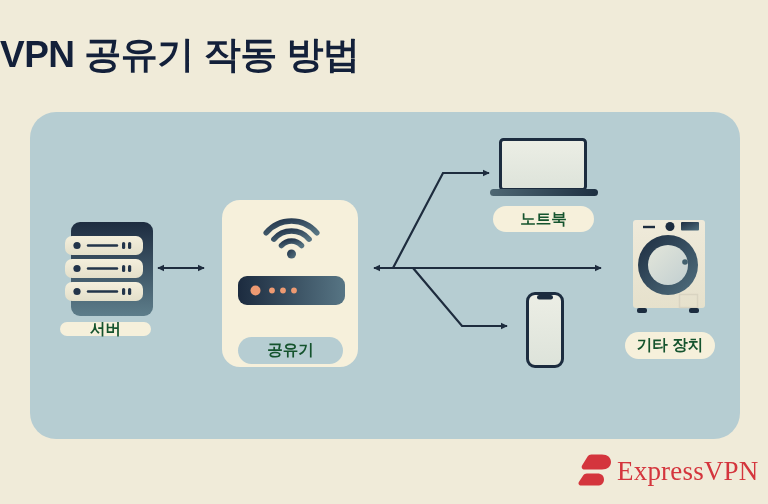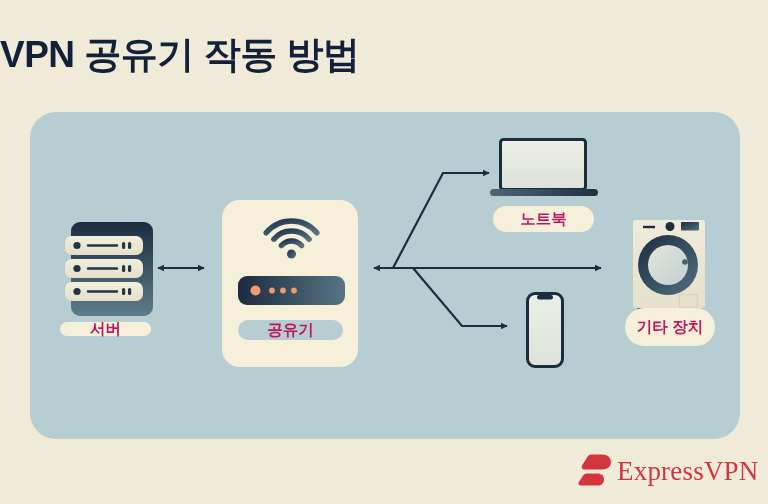--- a/index.html
+++ b/index.html
@@ -20,43 +20,43 @@
     position:absolute; left:30px; top:112px;
     width:710px; height:327px;
     background:#b6cdd2; border-radius:26px;
   }
   .arrows { position:absolute; left:0; top:0; }
   .node-icon { position:absolute; }
   .pill {
     position:absolute;
     display:flex; align-items:center; justify-content:center;
     background:#f6f0db; border-radius:999px;
-    font-size:15.5px; font-weight:600; color:#be185d;
+    font-size:15.5px; font-weight:600; color:#14532d;
     white-space:nowrap;
   }
   
   .server-icon { left:35px; top:110px; }
   .server-pill { left:30px; top:210px; width:91px; height:14px;justify-content:center; }
   
   .router-card {
     position:absolute; left:192px; top:88px;
     width:136px; height:167px;
     background:#f6f0db; border-radius:18px;
   }
   .router-icon { left:16px; top:10px; }
-  .router-pill { left:16px; top:120px; width:105px; height:20px; background:#b6cdd2; }
+  .router-pill { left:16px; top:137px; width:105px; height:27px; background:#b6cdd2; }
   
   .laptop-icon { left:460px; top:26px; }
   .laptop-pill { left:463px; top:94px; width:101px; height:26px; }
   
   .phone-icon { left:496px; top:180px; }
   .phone-pill { left:477px; top:266px; width:78px; height:24px; }
   
   .washer-icon { left:603px; top:108px; }
-  .washer-pill { left:595px; top:196px; width:90px; height:38px; }
+  .washer-pill { left:595px; top:220px; width:90px; height:27px; }
   
   .brand {
     position:absolute; left:577px; top:452px;
     display:flex; align-items:center; gap:4px;
   }
   .brand-word {
     font-family:"Liberation Serif","DejaVu Serif",serif;
     font-size:27px; font-weight:500; color:#d4353d;
     line-height:38px; letter-spacing:0.2px;
   }

